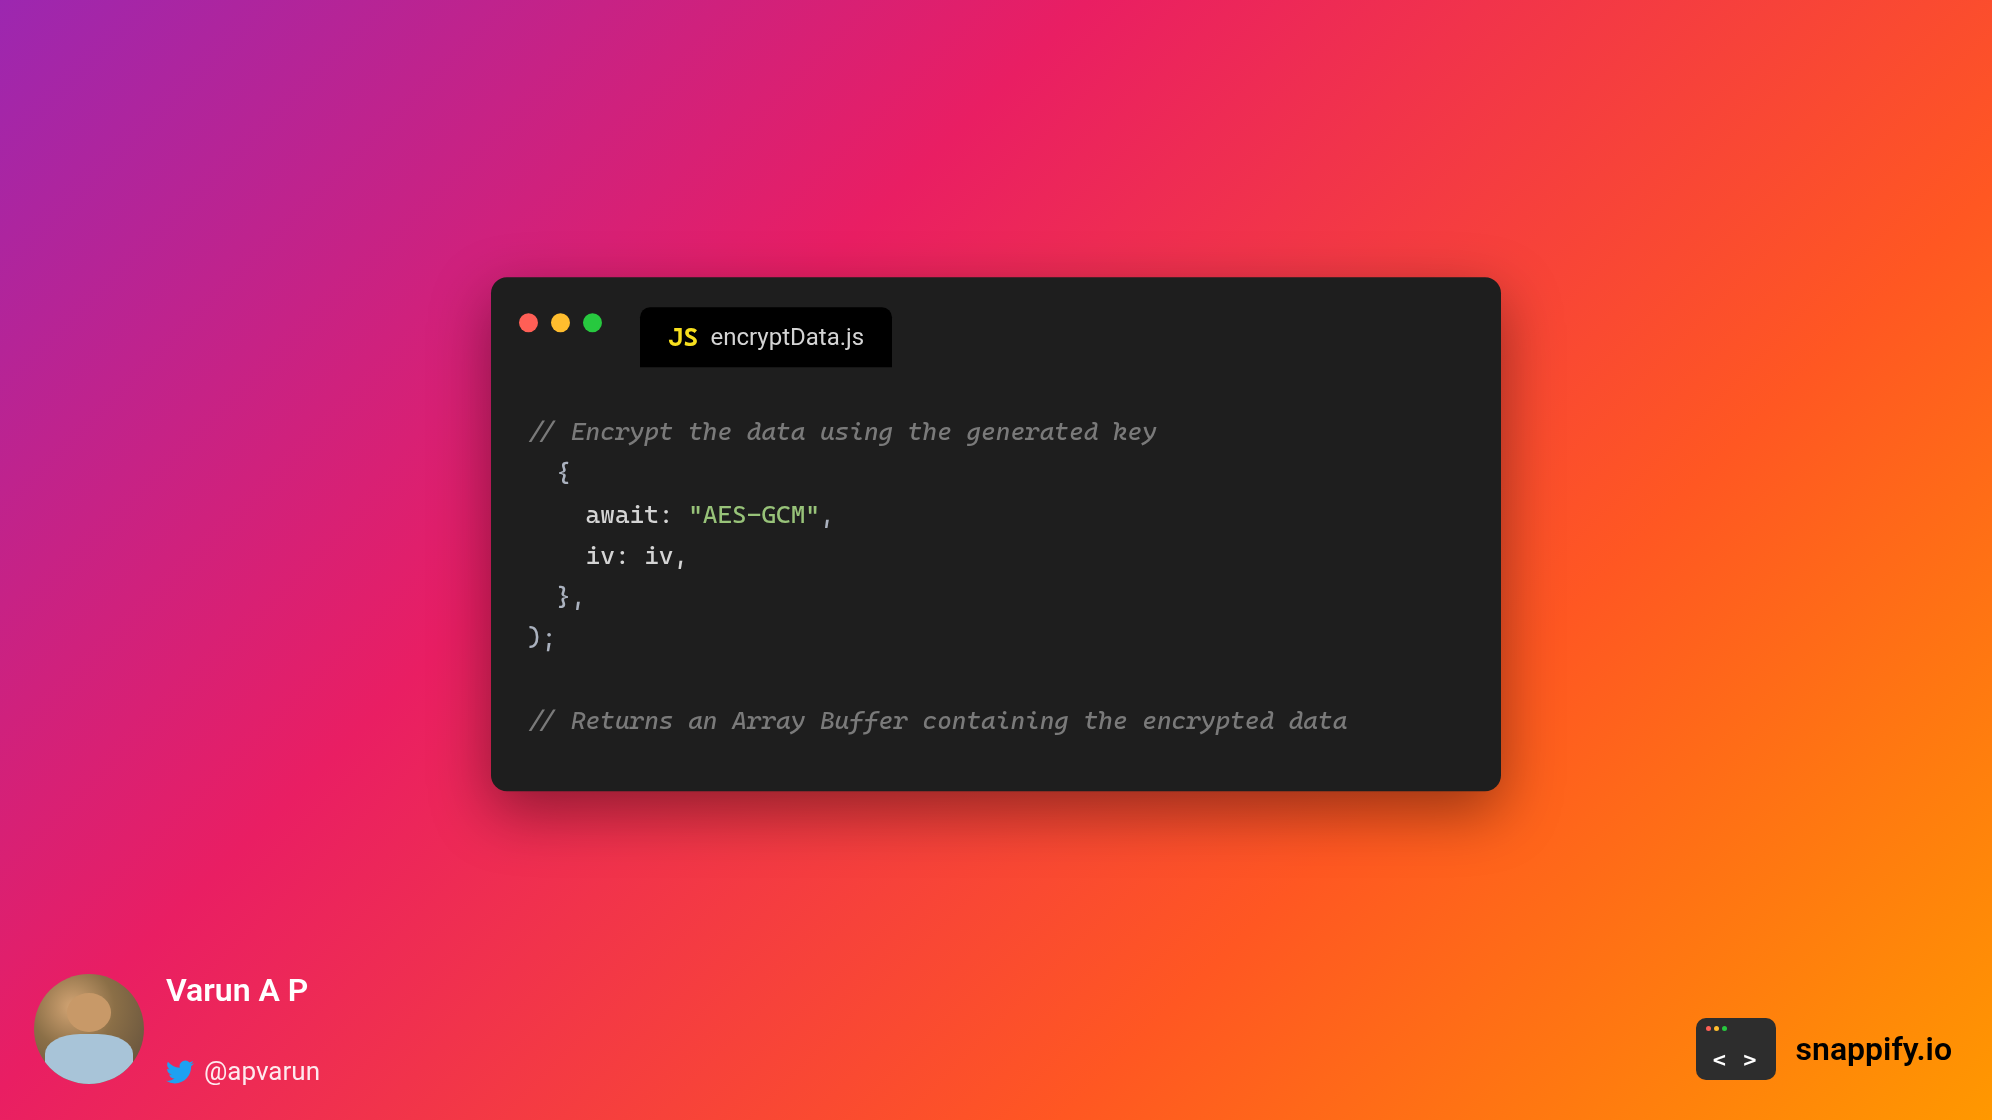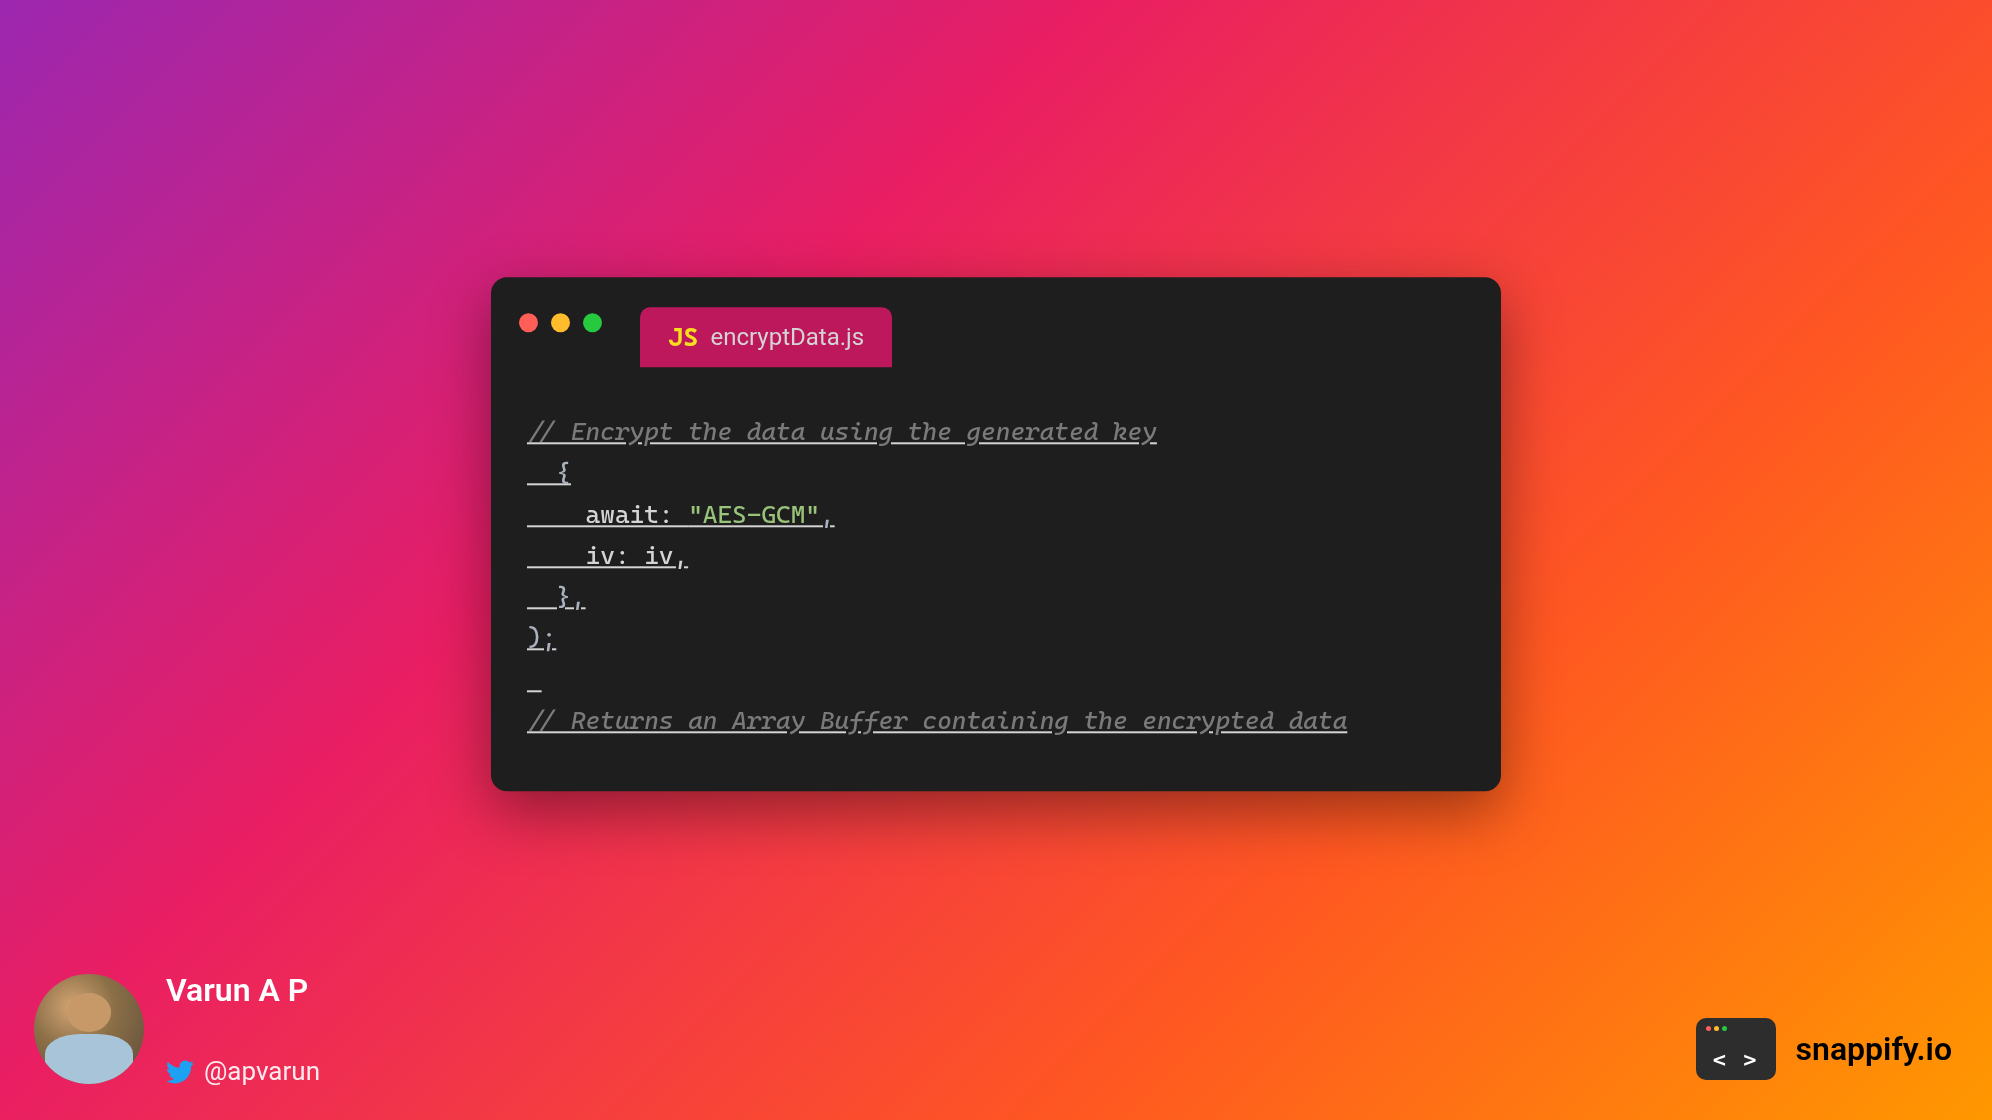--- a/index.html
+++ b/index.html
@@ -50,21 +50,21 @@
     
     .traffic-red { background: #ff5f56; }
     .traffic-yellow { background: #ffbd2e; }
     .traffic-green { background: #27c93f; }
     
     .tab {
       display: flex;
       align-items: center;
       gap: 12px;
       margin-left: 38px;
-      background: #be185d;
+      background: #000000;
       padding: 14px 28px;
       border-radius: 10px 10px 0 0;
       height: 60px;
       margin-top: 30px;
     }
     
     .js-badge {
       color: #f7df1e;
       font-weight: bold;
       font-size: 26px;
@@ -79,21 +79,20 @@
     .code-body {
       padding: 44px 36px 50px 36px;
       font-family: 'SF Mono', Monaco, 'Cascadia Code', 'Courier New', monospace;
       font-size: 25px;
       line-height: 1.65;
       color: #d4d4d4;
     }
     
     .code-line {
       white-space: pre;
-      text-decoration: underline;
     }
     
     .comment { color: #7a7a7a; font-style: italic; }
     .keyword { color: #e06c75; }
     .variable { color: #61afef; }
     .operator { color: #abb2bf; }
     .await { color: #e06c75; }
     .object { color: #d4d4d4; }
     .property { color: #d4d4d4; }
     .string { color: #98c379; }

